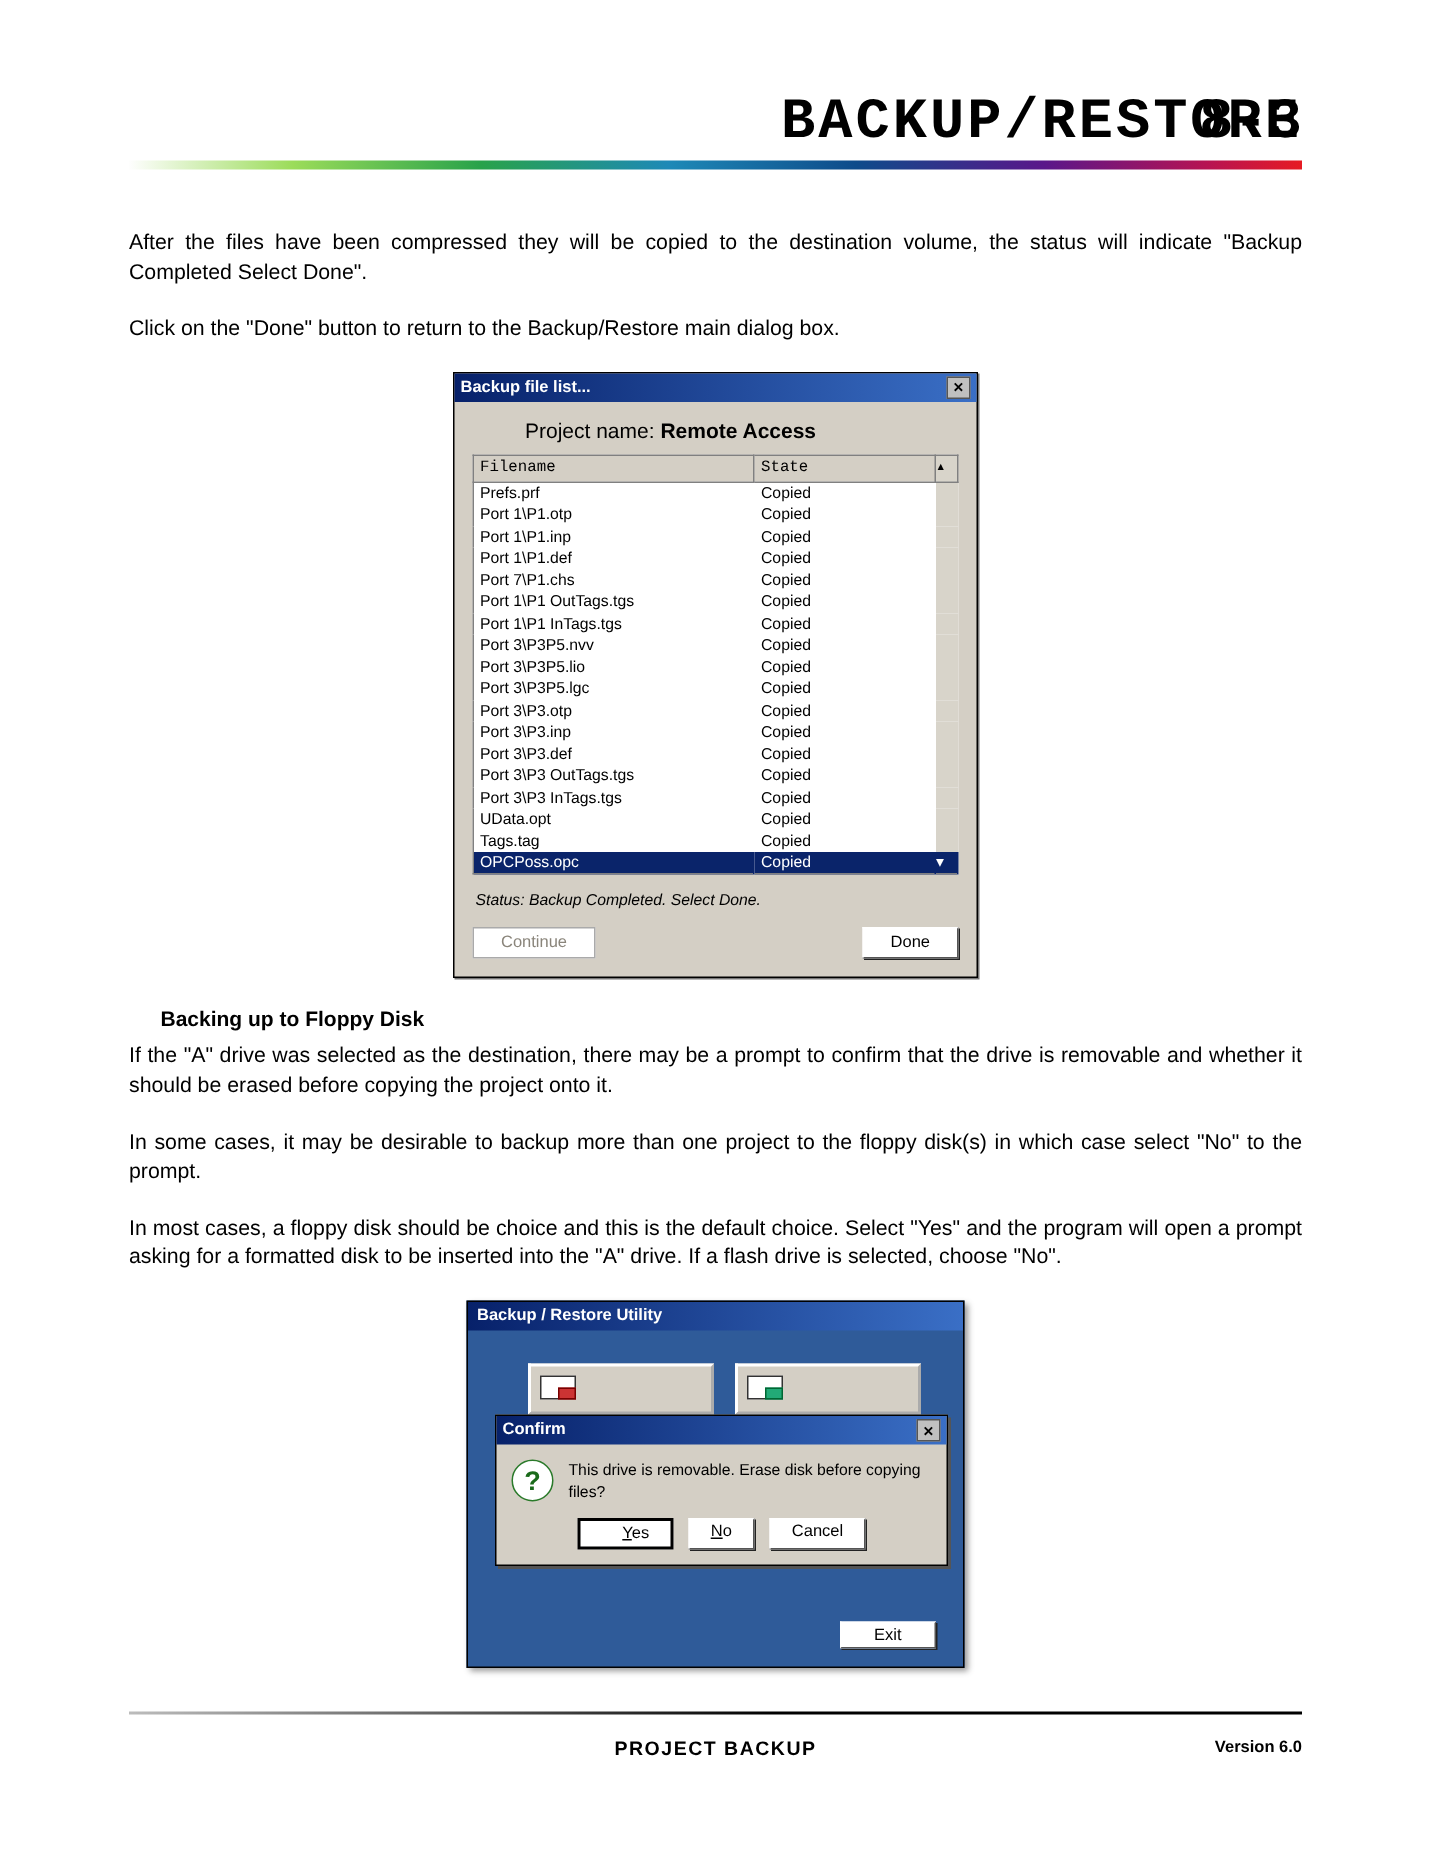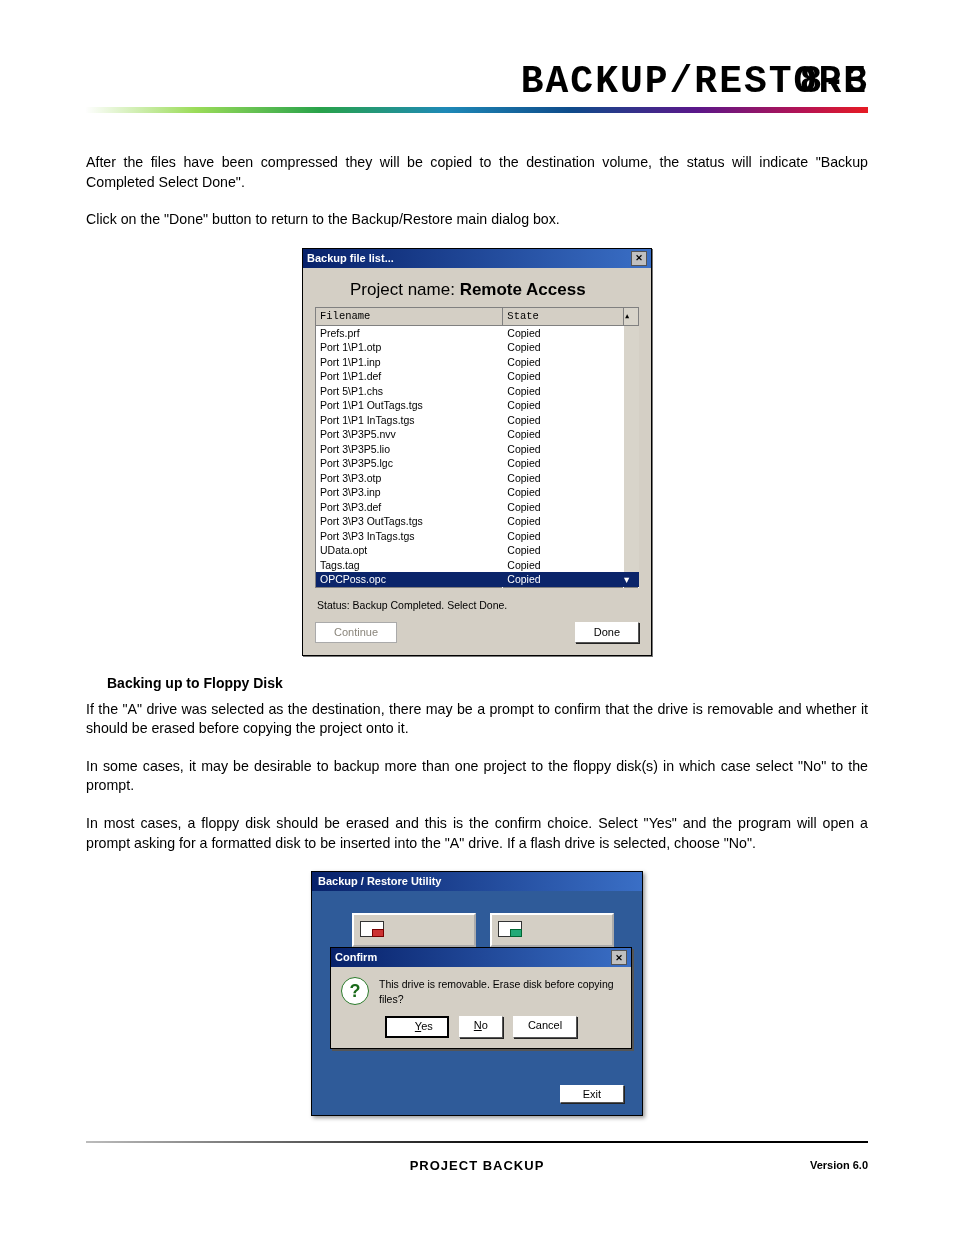--- a/index.html
+++ b/index.html
@@ -75,21 +75,21 @@
   }
   .tb-x {
     background: #c0c0c0;
     color: #000;
     width: 14px; height: 13px;
     font-size: 9px;
     display: flex; align-items: center; justify-content: center;
     border: 1px solid #555;
   }
   .shot1 .inner { padding: 10px 12px 12px 12px; }
-  .proj-line { font-size: 17px; margin-bottom: 6px; padding-left: 35px; }
+  .proj-line { font-size: 14px; margin-bottom: 6px; padding-left: 35px; }
   .proj-line b { font-weight: bold; }
   .filelist {
     border: 1px solid #808080;
     background: #fff;
     width: 100%;
     border-collapse: collapse;
   }
   .filelist th {
     background: #d4cfc5;
     font-weight: normal;
@@ -106,21 +106,21 @@
     white-space: nowrap;
   }
   .filelist tr.sel td { background: #0a246a; color: #fff; }
   .filelist .col-sb {
     width: 14px;
     background: #d8d4ca;
     border-left: 1px solid #808080;
     padding: 0;
   }
   .sb-cell { background:#d8d4ca; }
-  .status-line { font-size: 10.5px; margin: 10px 0 10px 2px; }
+  .status-line { font-size: 10.5px; margin: 10px 0 10px 2px; font-style: italic; }
   .btnrow { display: flex; justify-content: space-between; }
   .w95btn {
     background: #ffffff;
     border: 1px solid #555;
     border-top-color: #fff; border-left-color:#fff;
     font-size: 11px;
     padding: 2px 18px;
     box-shadow: 1px 1px 0 #222;
   }
   .w95btn.disabled { color: #8a857b; border-color:#aaa; box-shadow:none; }
@@ -279,21 +279,21 @@
                 <td>Port 1\P1.inp</td>
                 <td>Copied</td>
                 <td class="col-sb sb-cell"></td>
               </tr>
               <tr>
                 <td>Port 1\P1.def</td>
                 <td>Copied</td>
                 <td class="col-sb sb-cell"></td>
               </tr>
               <tr>
-                <td>Port 5\P1.chs</td>
+                <td>Port 7\P1.chs</td>
                 <td>Copied</td>
                 <td class="col-sb sb-cell"></td>
               </tr>
               <tr>
                 <td>Port 1\P1 OutTags.tgs</td>
                 <td>Copied</td>
                 <td class="col-sb sb-cell"></td>
               </tr>
               <tr>
                 <td>Port 1\P1 InTags.tgs</td>
@@ -361,21 +361,21 @@
         <div class="btnrow">
           <span class="w95btn disabled">Continue</span>
           <span class="w95btn">Done</span>
         </div>
       </div>
     </div>
 
     <div class="sub-hd">Backing up to Floppy Disk</div>
     <p class="para para-just">If the "A" drive was selected as the destination, there may be a prompt to confirm that the drive is removable and whether it should be erased before copying the project onto it.</p>
     <p class="para para-just">In some cases, it may be desirable to backup more than one project to the floppy disk(s) in which case select "No" to the prompt.</p>
-    <p class="para para-just">In most cases, a floppy disk should be erased and this is the confirm choice.  Select "Yes" and the program will open a prompt asking for a formatted disk to be inserted into the "A" drive.  If a flash drive is selected, choose "No".</p>
+    <p class="para para-just">In most cases, a floppy disk should be choice and this is the default choice.  Select "Yes" and the program will open a prompt asking for a formatted disk to be inserted into the "A" drive.  If a flash drive is selected, choose "No".</p>
 
     <div class="shot2">
       <div class="tbar2">Backup / Restore Utility</div>
       <div class="canvas">
         <div class="bigbtn l">
             <div class="miniicon"></div>
           </div>
         <div class="bigbtn r">
             <div class="miniicon"></div>
           </div>

